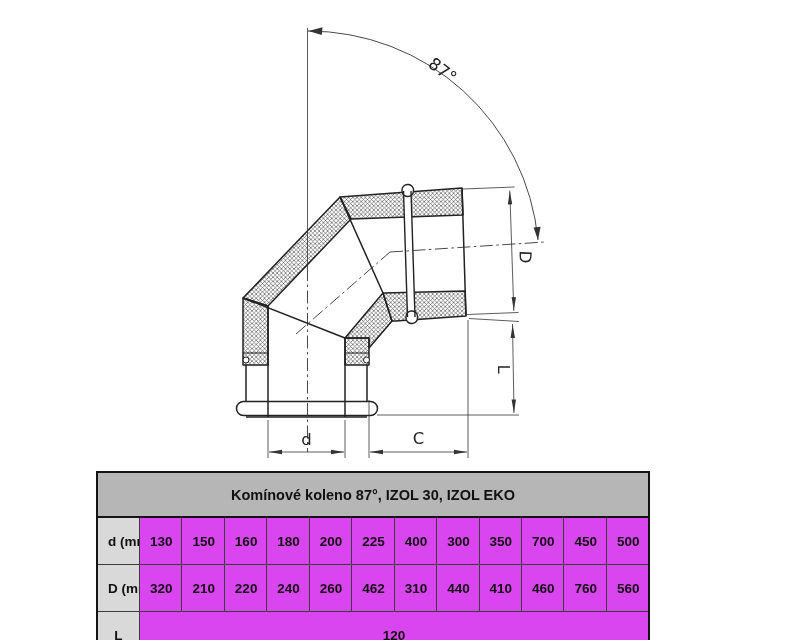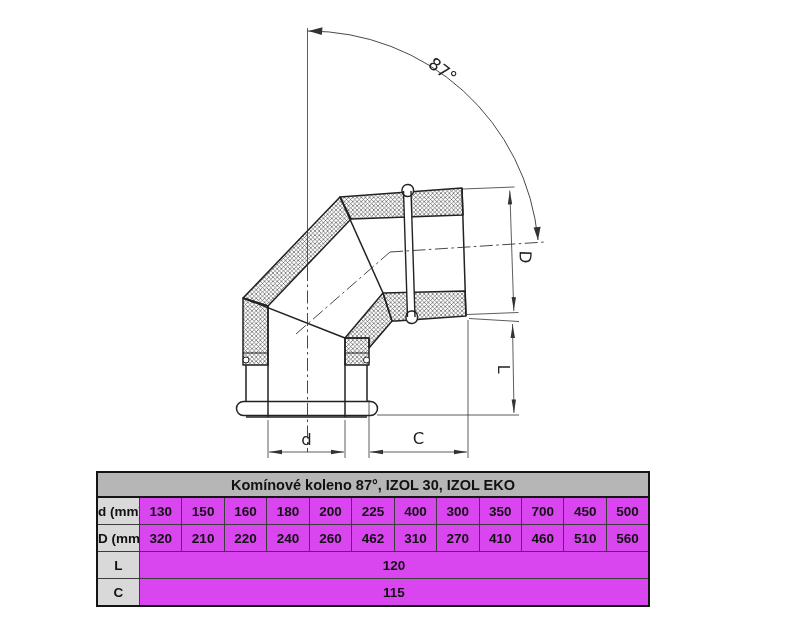--- a/index.html
+++ b/index.html
@@ -3,21 +3,21 @@
 <meta charset="utf-8">
 <style>
   html,body{margin:0;padding:0;background:#ffffff;}
   .page{position:relative;width:797px;height:640px;background:#ffffff;overflow:hidden;
         font-family:"Liberation Sans",sans-serif;}
   .drawing-wrap{position:absolute;left:0;top:0;width:797px;height:468px;}
   svg text{font-family:"DejaVu Sans","Liberation Sans",sans-serif;fill:#222;}
 
   table.spec{position:absolute;left:96px;top:471px;width:554px;border-collapse:collapse;
              table-layout:fixed;font-family:"Liberation Sans",sans-serif;}
-  table.spec th,table.spec td{border:1.3px solid #3c3c3c;padding:0;text-align:center;
+  table.spec th,table.spec td{border:1.3px solid #3c3c3c;padding:10px;text-align:center;
              font-weight:bold;color:#111;font-size:13.5px;white-space:nowrap;overflow:hidden;}
   table.spec{border:2px solid #141414;}
   tr.title-row th{height:23px;font-size:14.5px;border-bottom:2px solid #141414;}
   tr.data-row td{height:26px;}
   td.row-label{width:155px;font-size:13.5px;}
   tr.title-row th{background:#b6b6b6;}
   td.row-label{background:#d9d9d9;}
   td.val{background:#d946ef;}
 </style>
 </head>
@@ -132,24 +132,24 @@
     </tr>
     <tr class="data-row">
       <td class="row-label">D (mm) vnější průměr:</td>
       <td class="val">320</td>
       <td class="val">210</td>
       <td class="val">220</td>
       <td class="val">240</td>
       <td class="val">260</td>
       <td class="val">462</td>
       <td class="val">310</td>
-      <td class="val">270</td>
+      <td class="val">440</td>
       <td class="val">410</td>
       <td class="val">460</td>
-      <td class="val">510</td>
+      <td class="val">760</td>
       <td class="val">560</td>
     </tr>
     <tr class="data-row">
       <td class="row-label">L</td>
       <td class="val" colspan="12">120</td>
     </tr>
     <tr class="data-row">
       <td class="row-label">C</td>
       <td class="val" colspan="12">115</td>
     </tr>

